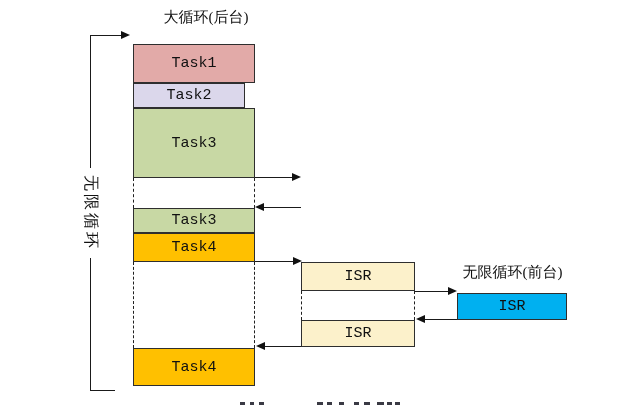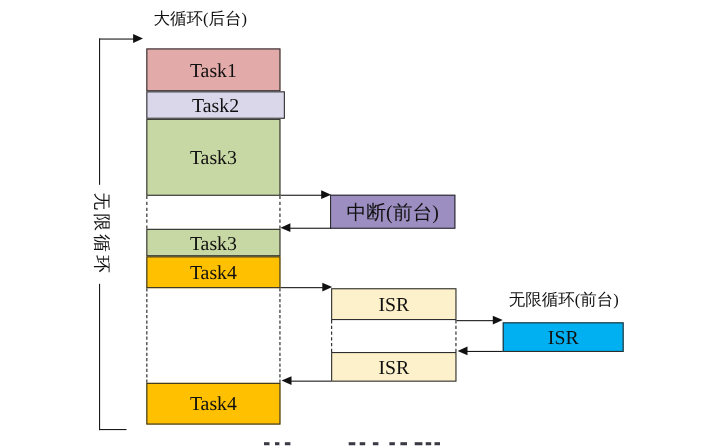--- a/index.html
+++ b/index.html
@@ -9,22 +9,23 @@
     width: 641px; height: 405px;
     background: #ffffff;
     font-family: "Liberation Serif", "DejaVu Serif", serif;
     color: #111;
     overflow: hidden;
   }
   .box {
     position: absolute;
     border: 1px solid #2e2e2e;
     display: flex; align-items: center; justify-content: center;
-    font-size: 18px;
+    font-size: 15px;
     line-height: 1;
+    font-family: Liberation Mono, monospace;
   }
   .lbl { position: absolute; font-size: 15px; text-align: center; white-space: nowrap; }
   .hline { position: absolute; height: 1px; background: #1a1a1a; }
   .vline { position: absolute; width: 1px; background: #1a1a1a; }
   .vdash { position: absolute; width: 0; border-left: 1px dashed #1f1f1f; }
   .arr-r {
     position: absolute; width: 0; height: 0;
     border-top: 4px solid transparent; border-bottom: 4px solid transparent;
     border-left: 9px solid #111;
   }
@@ -40,55 +41,52 @@
     text-align: center; font-size: 16px; letter-spacing: 3px;
     background: #fff; z-index: 2; line-height: 20px;
   }
   .cap-dash { position: absolute; top: 402px; height: 3px; background: #3a3a44; }
 </style>
 </head>
 <body>
 
 <div class="canvas">
 
-  <div class="lbl" style="left:116px; top:8px; width:132px;">大循环(后台)</div>
+  <div class="lbl" style="left:140px; top:8px; width:132px;">大循环(后台)</div>
 
   <div class="hline" style="left:90px; top:35px; width:32px;"></div>
   <div class="arr-r" style="left:121px; top:31px;"></div>
   <div class="vline" style="left:90px; top:35px; height:356px;"></div>
   <div class="hline" style="left:90px; top:390px; width:25px;"></div>
   <div class="rot-label">无限循环</div>
 
   <div class="box" style="left: 133px; top: 44px; width: 122px; height: 39px; background-color: rgb(226, 170, 168);">
     <span>Task1</span>
   </div>
-  <div class="box" style="left: 133px; top: 83px; width: 126px; height: 25px; background-color: rgb(219, 215, 235);">
+  <div class="box" style="left: 133px; top: 83px; width: 112px; height: 25px; background-color: rgb(219, 215, 235);">
     <span>Task2</span>
   </div>
   <div class="box" style="left: 133px; top: 108px; width: 122px; height: 70px; background-color: rgb(200, 216, 164);">
     <span>Task3</span>
   </div>
   <div class="box" style="left: 133px; top: 208px; width: 122px; height: 25px; background-color: rgb(200, 216, 164);">
     <span>Task3</span>
   </div>
   <div class="box" style="left: 133px; top: 233px; width: 122px; height: 29px; background-color: rgb(255, 192, 0);">
     <span>Task4</span>
   </div>
   <div class="box" style="left: 133px; top: 348px; width: 122px; height: 38px; background-color: rgb(255, 192, 0);">
     <span>Task4</span>
   </div>
 
   <div class="vdash" style="left:133px; top:178px; height:30px;"></div>
   <div class="vdash" style="left:254px; top:178px; height:30px;"></div>
   <div class="vdash" style="left:133px; top:262px; height:86px;"></div>
   <div class="vdash" style="left:254px; top:262px; height:86px;"></div>
 
-  <div class="box" style="left: 300px; top: 177px; width: 114px; height: 31px; background-color: rgb(156, 142, 193);">
-    <span>中断(前台)</span>
-  </div>
 
   <div class="box" style="left: 301px; top: 262px; width: 114px; height: 29px; background-color: rgb(252, 241, 203);">
     <span>ISR</span>
   </div>
   <div class="box" style="left: 301px; top: 320px; width: 114px; height: 27px; background-color: rgb(252, 241, 203);">
     <span>ISR</span>
   </div>
   <div class="vdash" style="left:301px; top:291px; height:29px;"></div>
   <div class="vdash" style="left:414px; top:291px; height:29px;"></div>
 

